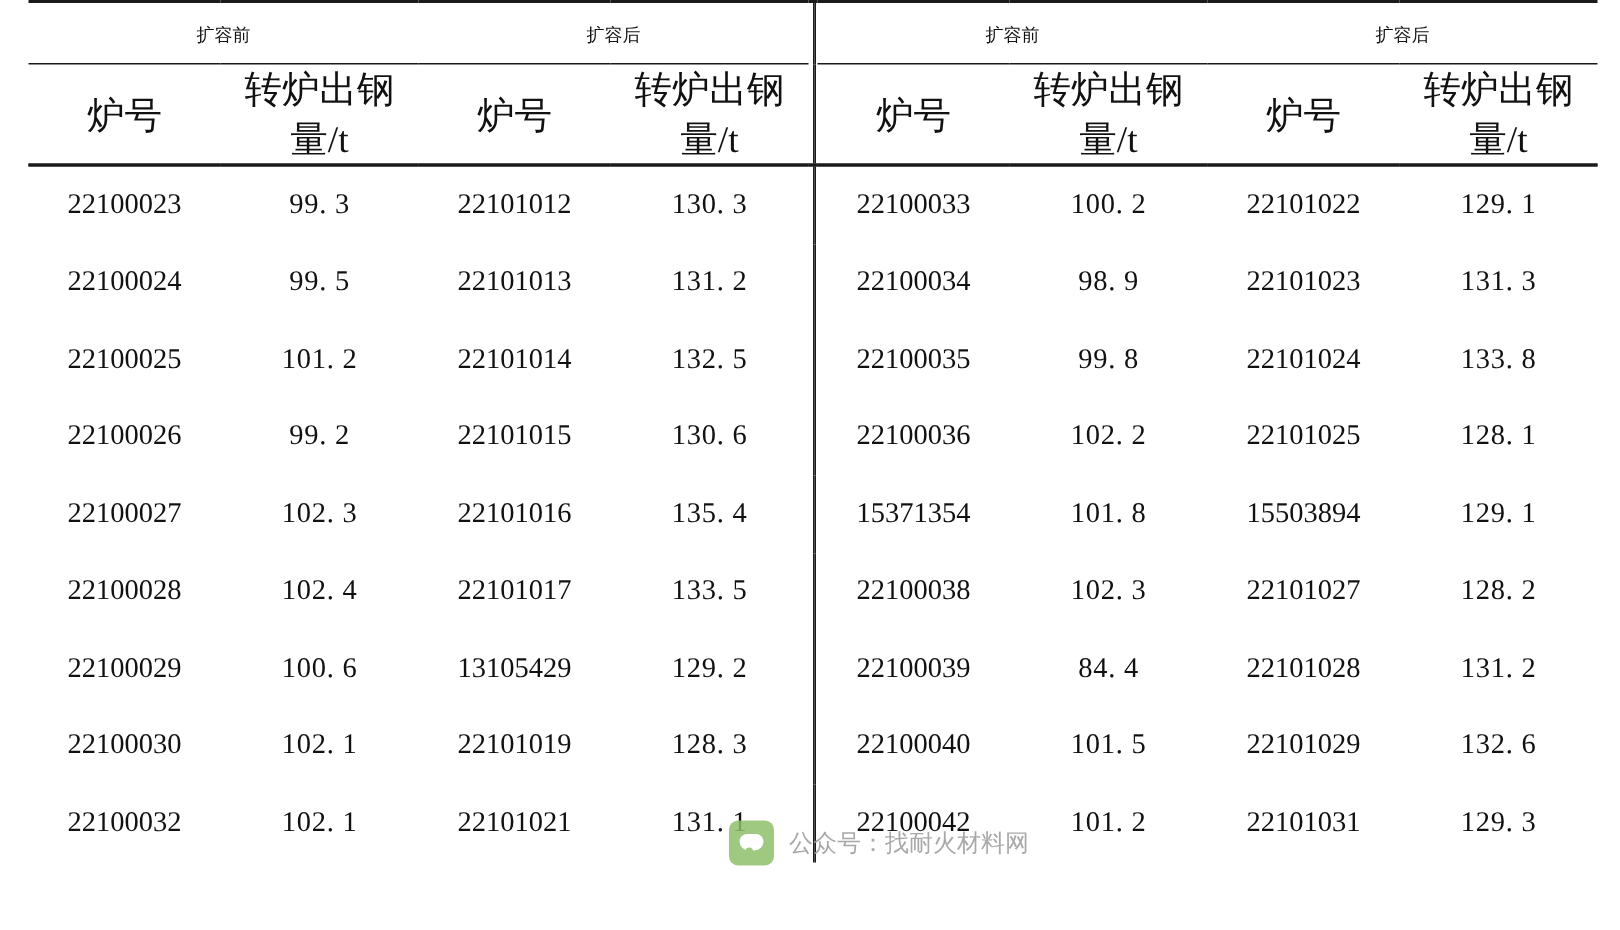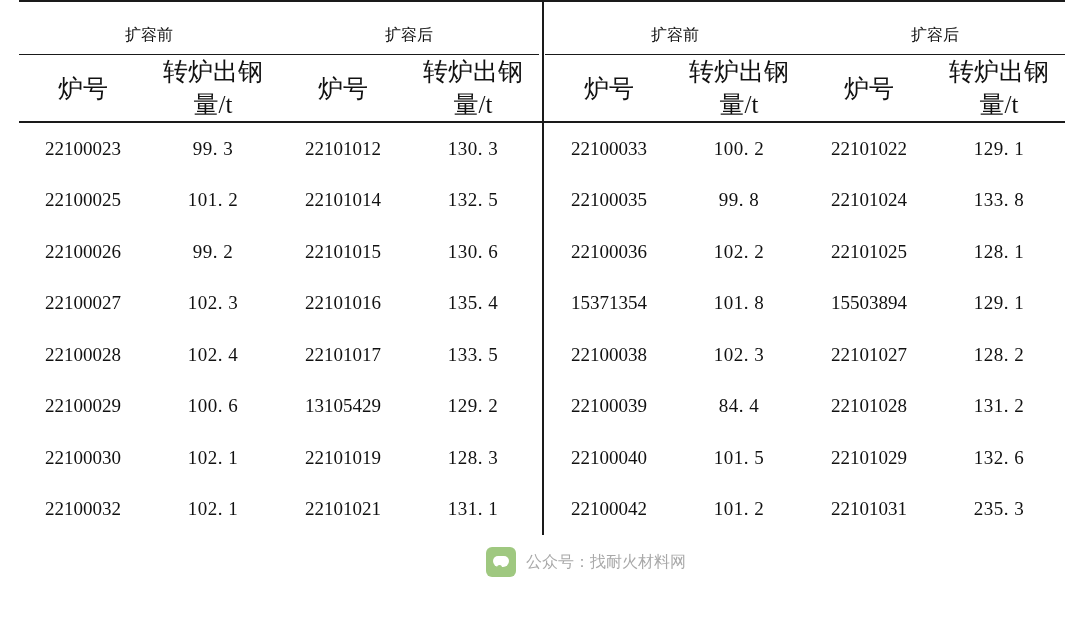--- a/index.html
+++ b/index.html
@@ -33,23 +33,23 @@
     padding: 0;
     text-align: center;
     vertical-align: middle;
     font-weight: normal;
   }
   
   tr.rule-top td {
     border-top: 2px solid #1a1a1a;
   }
   tr.group-header td {
-    font-size: 16px;
+    font-size: 12px;
     height: 38px;
-    padding-top: 14px;
+    padding-top: 2px;
   }
   tr.group-header td.grp {
     border-bottom: 1px solid #1a1a1a;
   }
   tr.col-header td {
     font-size: 25px;
     height: 42px;
     border-bottom: 2px solid #1a1a1a;
   }
   tr.data-row td {
@@ -165,20 +165,31 @@
         <td class="num">99. 3</td>
         <td>22101012</td>
         <td class="num">130. 3</td>
         <td class="divider divider-line"></td>
         <td>22100033</td>
         <td class="num">100. 2</td>
         <td>22101022</td>
         <td class="num">129. 1</td>
       </tr>
       <tr class="data-row">
+        <td>22100024</td>
+        <td class="num">99. 5</td>
+        <td>22101013</td>
+        <td class="num">131. 2</td>
+        <td class="divider divider-line"></td>
+        <td>22100034</td>
+        <td class="num">98. 9</td>
+        <td>22101023</td>
+        <td class="num">131. 3</td>
+      </tr>
+      <tr class="data-row">
         <td>22100025</td>
         <td class="num">101. 2</td>
         <td>22101014</td>
         <td class="num">132. 5</td>
         <td class="divider divider-line"></td>
         <td>22100035</td>
         <td class="num">99. 8</td>
         <td>22101024</td>
         <td class="num">133. 8</td>
       </tr>
@@ -239,21 +250,21 @@
       </tr>
       <tr class="data-row">
         <td>22100032</td>
         <td class="num">102. 1</td>
         <td>22101021</td>
         <td class="num">131. 1</td>
         <td class="divider divider-line"></td>
         <td>22100042</td>
         <td class="num">101. 2</td>
         <td>22101031</td>
-        <td class="num">235. 3</td>
+        <td class="num">129. 3</td>
       </tr>
     </tbody>
   </table>
 
   <div class="watermark">
     <span class="wm-logo"></span>
     <span>公众号：找耐火材料网</span>
   </div>
 
 </div>

